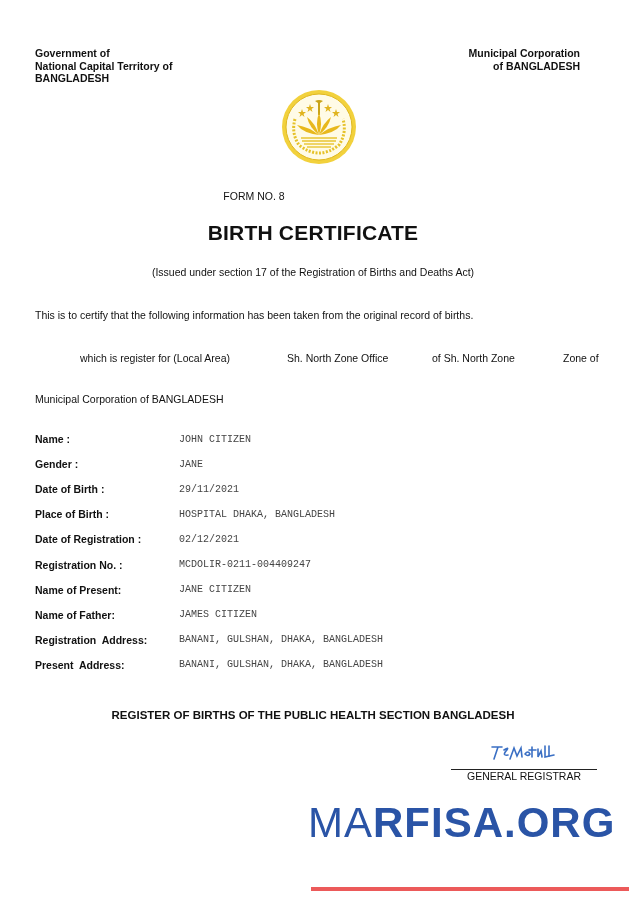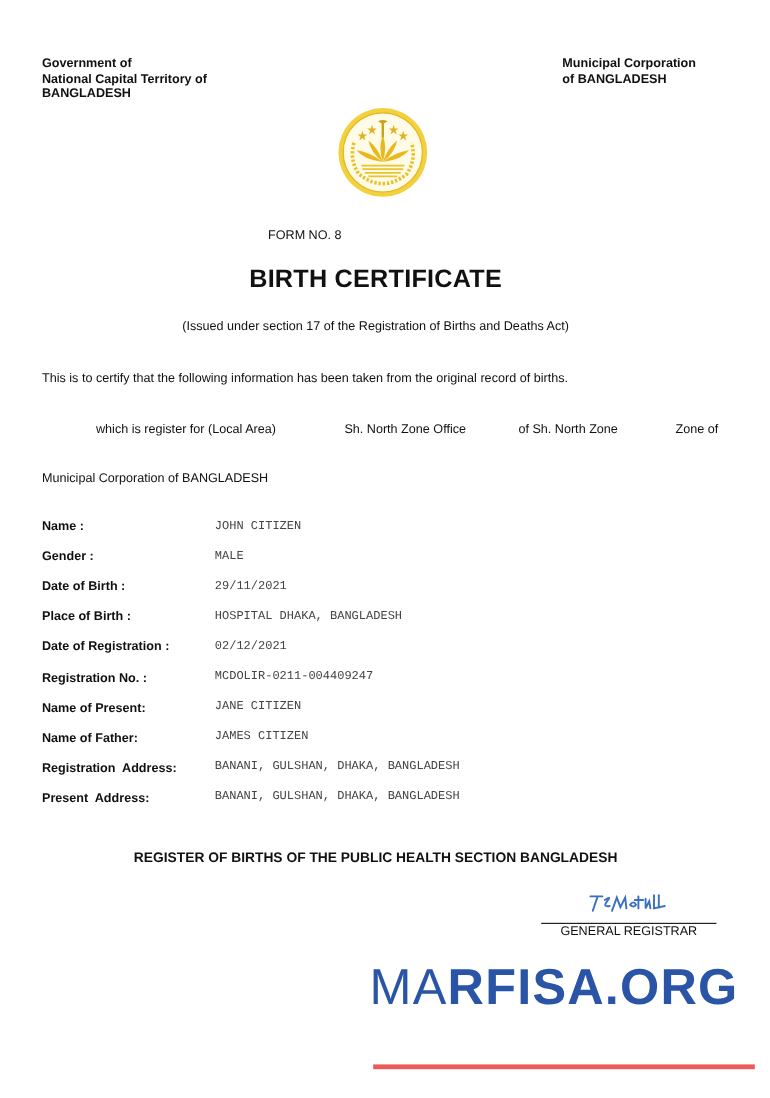--- a/index.html
+++ b/index.html
@@ -1,19 +1,19 @@
 <!DOCTYPE html>
 <html><head>
 <meta charset="utf-8">
 <style>
   html, body { margin: 0; padding: 0; background: #ffffff; }
   body { width: 642px; height: 915px; position: relative; overflow: hidden; font-family: "Liberation Sans", sans-serif; color: #111; }
   .abs { position: absolute; }
   .hdr-left { left: 35px; top: 47px; font-size: 10.5px; font-weight: bold; line-height: 12.5px; }
-  .hdr-right { right: 62px; top: 47px; font-size: 10.5px; font-weight: bold; line-height: 12.5px; }
+  .hdr-right { right: 62px; top: 47px; font-size: 10.5px; font-weight: bold; line-height: 12.5px; text-align: right; }
   .seal { left: 281px; top: 89px; width: 76px; height: 76px; }
   .form-no { left: 0; width: 508px; top: 190px; text-align: center; font-size: 10.5px; }
   .title { left: 0; width: 626px; top: 221px; text-align: center; font-size: 21px; font-weight: bold; letter-spacing: 0.2px; }
   .subtitle { left: 0; width: 626px; top: 266px; text-align: center; font-size: 10.5px; }
   .body-text { font-size: 10.5px; }
   .certify { left: 35px; top: 309px; }
   .local-row { top: 352px; left: 0; width: 642px; height: 14px; margin-left: 45px; }
   .local-row span { position: absolute; font-size: 10.5px; }
   .municipal { left: 35px; top: 393px; }
   .field-label { left: 35px; font-size: 10.5px; font-weight: bold; }
@@ -87,21 +87,21 @@
   <span style="left:387px;">of  Sh. North Zone</span>
   <span style="left:518px;">Zone of</span>
 </div>
 
 <div class="abs body-text municipal">Municipal Corporation of BANGLADESH</div>
 
 <div class="abs field-label" style="top:433px;">Name :</div>
 <div class="abs field-value" style="top:434px;">JOHN CITIZEN</div>
 
 <div class="abs field-label" style="top:458px;">Gender :</div>
-<div class="abs field-value" style="top:459px;">MALE</div>
+<div class="abs field-value" style="top:459px;">JANE</div>
 
 <div class="abs field-label" style="top:483px;">Date of Birth :</div>
 <div class="abs field-value" style="top:484px;text-align:right;">29/11/2021</div>
 
 <div class="abs field-label" style="top:508px;">Place of Birth :</div>
 <div class="abs field-value" style="top:509px;">HOSPITAL DHAKA, BANGLADESH</div>
 
 <div class="abs field-label" style="top:533px;">Date of Registration :</div>
 <div class="abs field-value" style="top:534px;">02/12/2021</div>
 

